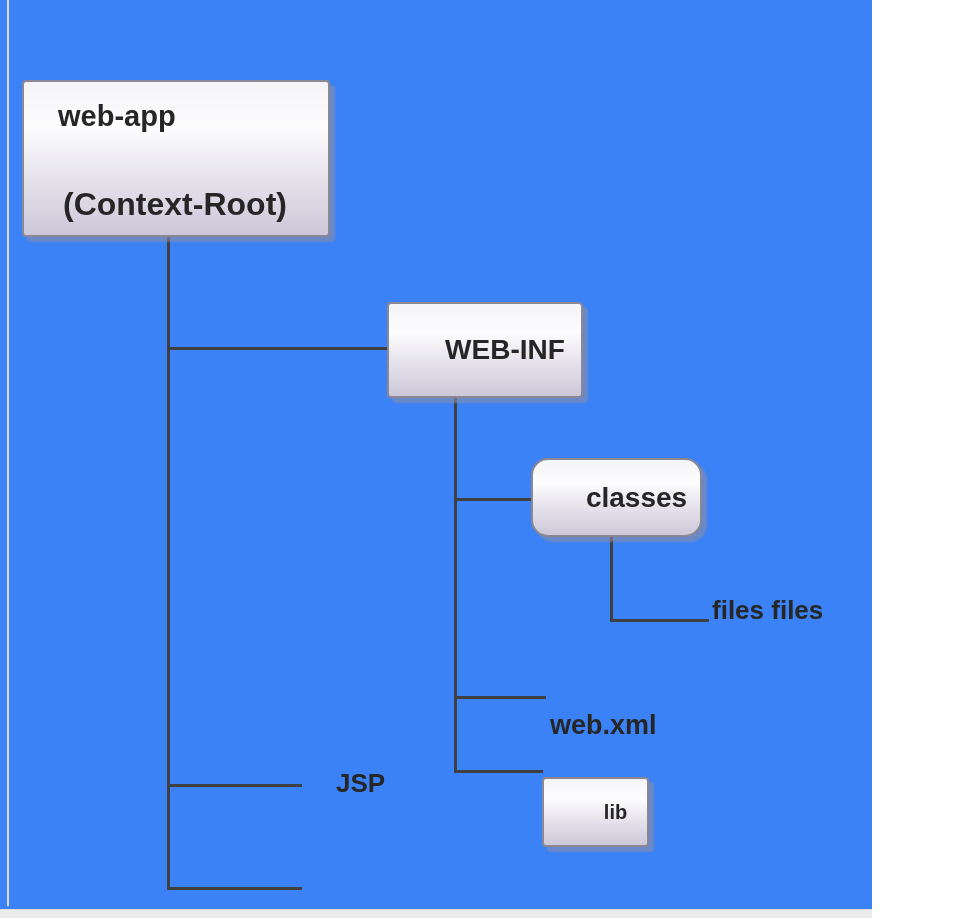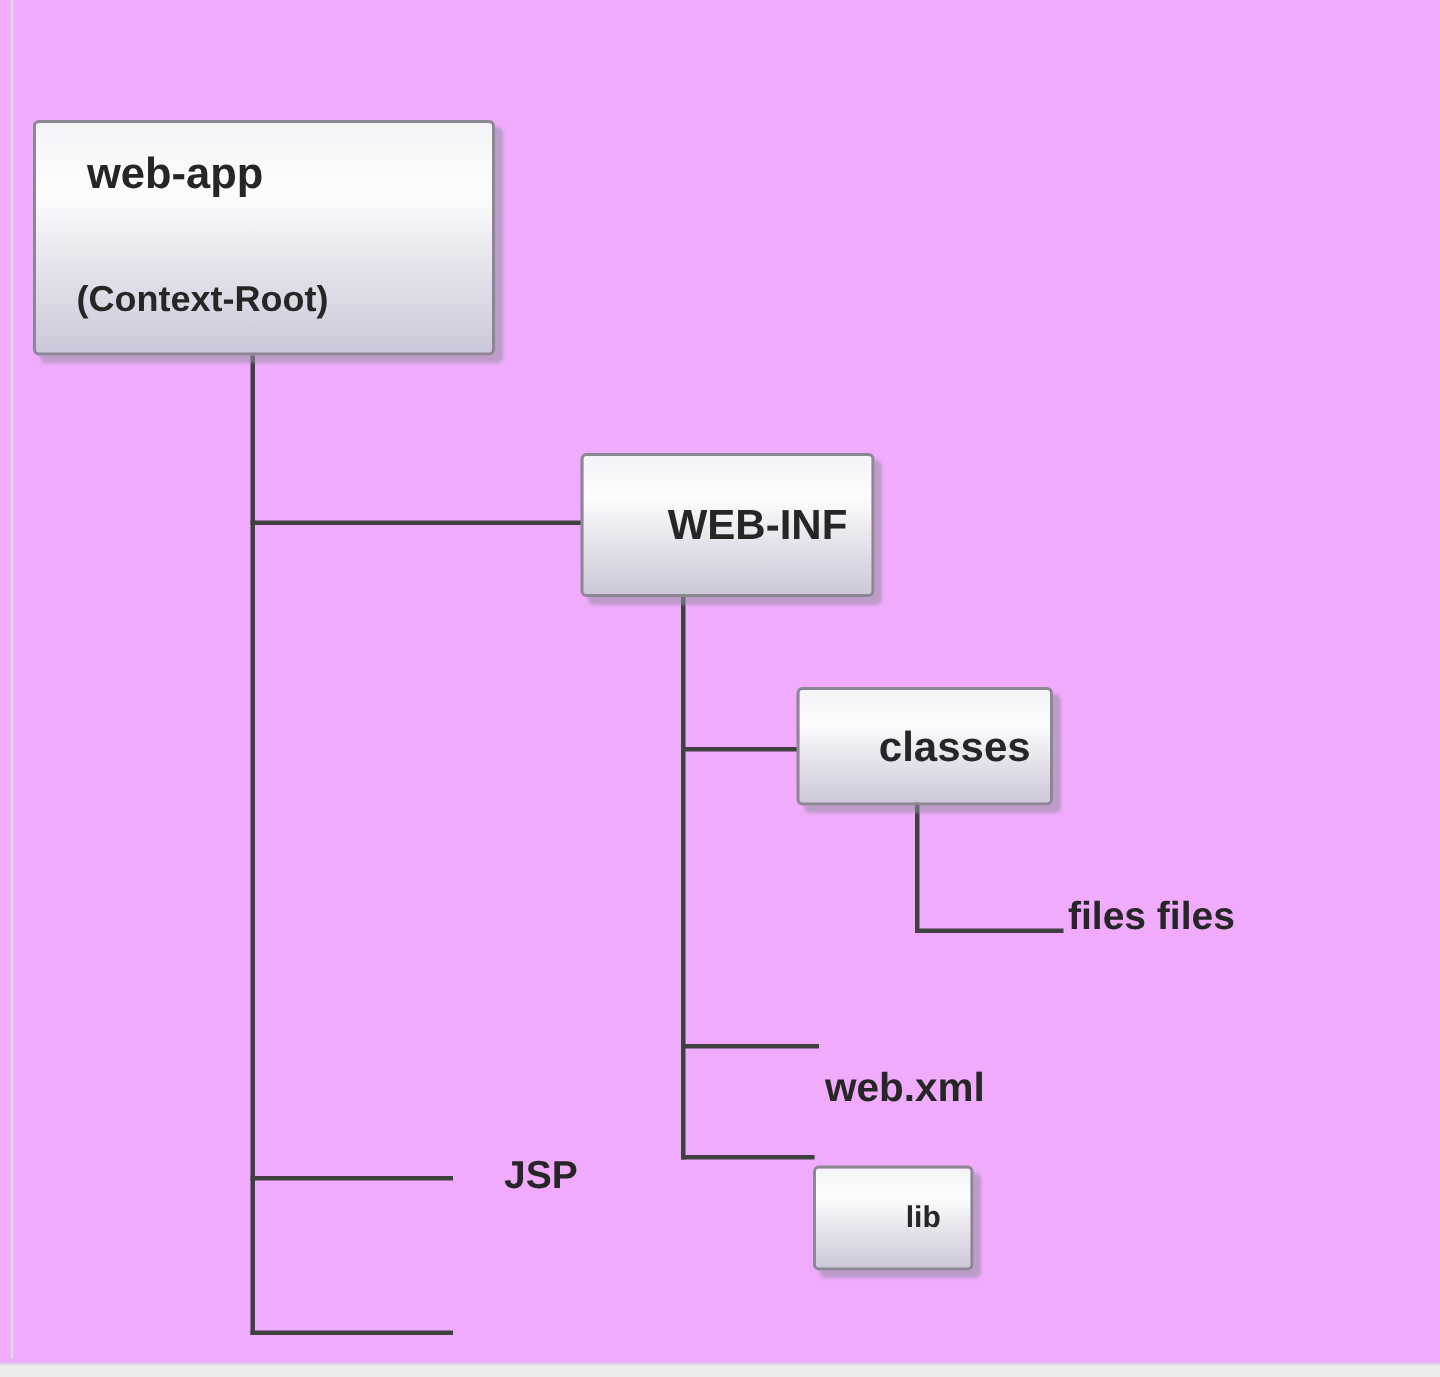--- a/index.html
+++ b/index.html
@@ -3,23 +3,23 @@
 <meta charset="utf-8">
 <style>
   html, body {
     margin: 0;
     padding: 0;
     background: #ffffff;
     font-family: "Liberation Sans", sans-serif;
   }
   #canvas {
     position: relative;
-    width: 960px;
+    width: 872px;
     height: 918px;
-    background: #f0abfc;
+    background: #3b82f6;
     overflow: hidden;
     text-align: center;
   }
   
   .left-edge {
     position: absolute;
     left: 7px; top: 0;
     width: 2px; height: 906px;
     background: #d9d8dc;
   }
@@ -47,23 +47,23 @@
     font-weight: bold;
   }
   .node.centered {
     display: flex;
     align-items: center;
     justify-content: center;
     padding-left: 40px;
   }
   #node-web-app { left: 22px; top: 80px; width: 308px; height: 157px; }
   #node-web-app .l1 { position: absolute; left: 34px; top: 18px;  font-size: 29px; }
-  #node-web-app .l2 { position: absolute; left: 27px; top: 104px; font-size: 24px; }
+  #node-web-app .l2 { position: absolute; left: 39px; top: 104px; font-size: 32px; }
   #node-web-inf  { left: 387px; top: 302px; width: 196px; height: 96px; font-size: 28px; }
-  #node-classes  { left: 531px; top: 458px; width: 171px; height: 79px; font-size: 28px; }
+  #node-classes  { left: 531px; top: 458px; width: 171px; height: 79px; font-size: 28px; border-radius: 17px; }
   #node-lib      { left: 542px; top: 777px; width: 107px; height: 70px; font-size: 20px; }
   
   .leaf {
     position: absolute;
     color: #262626;
     font-weight: bold;
     font-size: 26px;
     white-space: pre;
   }
   #leaf-class-files { left: 712px; top: 595px; }

